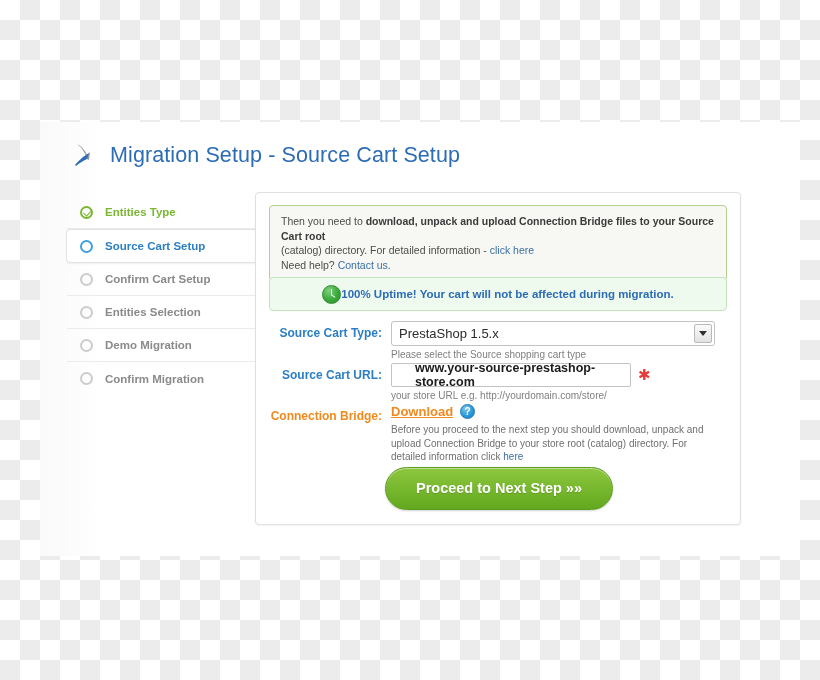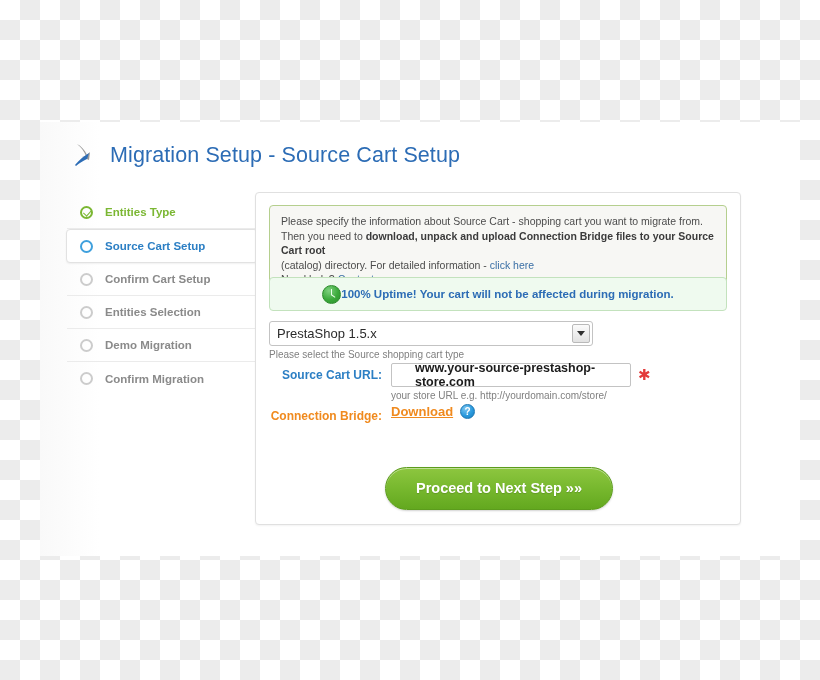--- a/index.html
+++ b/index.html
@@ -393,34 +393,34 @@
     </div>
     <div class="step">
       <span class="bullet"></span>
       <span class="step-label">Confirm Migration</span>
     </div>
   </div>
 
   <div class="panel">
 
     <div class="info-box">
-      <div class="info-line">Please specify the information about Source Cart - shopping cart you want to migrate from.</div>
       <div class="info-line"><span>Then you need to </span><b>download, unpack and upload Connection Bridge files to your Source Cart root</b></div>
       <div class="info-line"><span>(catalog) directory. For detailed information - </span><span class="link-u">click here</span></div>
       <div class="info-line"><span>Need help? </span><span class="link-u">Contact us</span><span>.</span></div>
     </div>
 
     <div class="uptime">
       <span class="clock-icon"></span>
       <span class="uptime-text">100% Uptime! Your cart will not be affected during migration.</span>
     </div>
 
     <div class="form">
 
       <div class="row">
+        <div class="f-label">Source Cart Type:</div>
         <div class="f-field">
           <div class="select-box">
             <span>PrestaShop 1.5.x</span>
             <span class="select-arrow"></span>
           </div>
           <div class="hint">Please select the Source shopping cart type</div>
         </div>
       </div>
 
       <div class="row">
@@ -434,20 +434,21 @@
         </div>
       </div>
 
       <div class="row">
         <div class="f-label orange">Connection Bridge:</div>
         <div class="f-field">
           <div class="inline">
             <span class="dl-link">Download</span>
             <span class="help-icon">?</span>
           </div>
+          <div class="bridge-hint"><span>Before you proceed to the next step you should download, unpack and upload Connection Bridge to your store root (catalog) directory. For detailed information click </span><span class="link-u">here</span></div>
         </div>
       </div>
 
     </div>
 
     <div class="proceed-wrap">
       <button class="proceed-btn">Proceed to Next Step »»</button>
     </div>
 
   </div>

